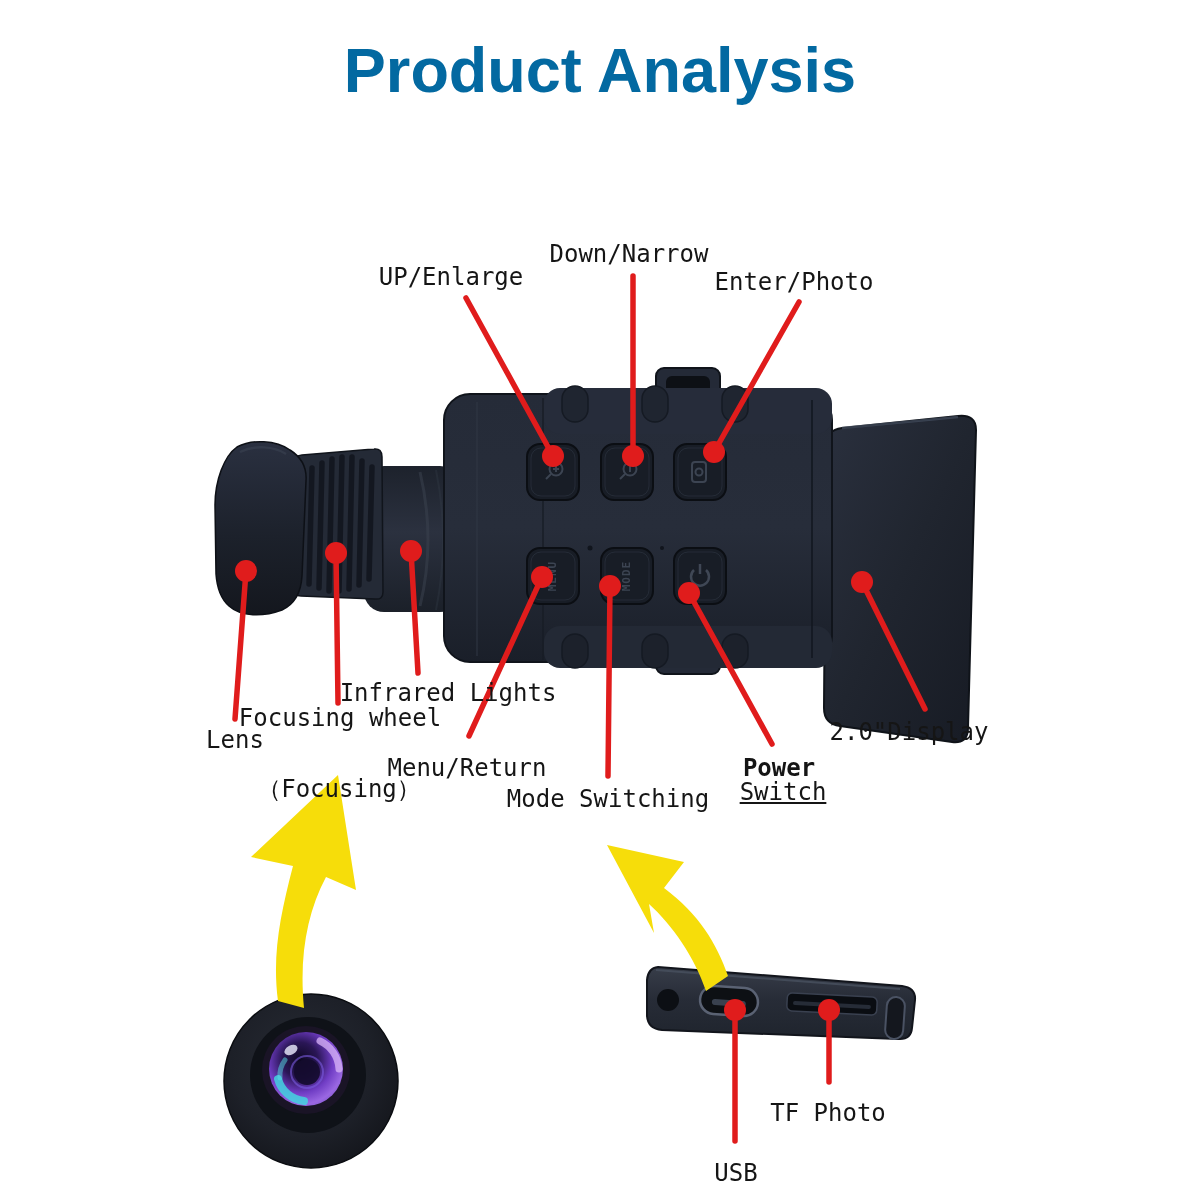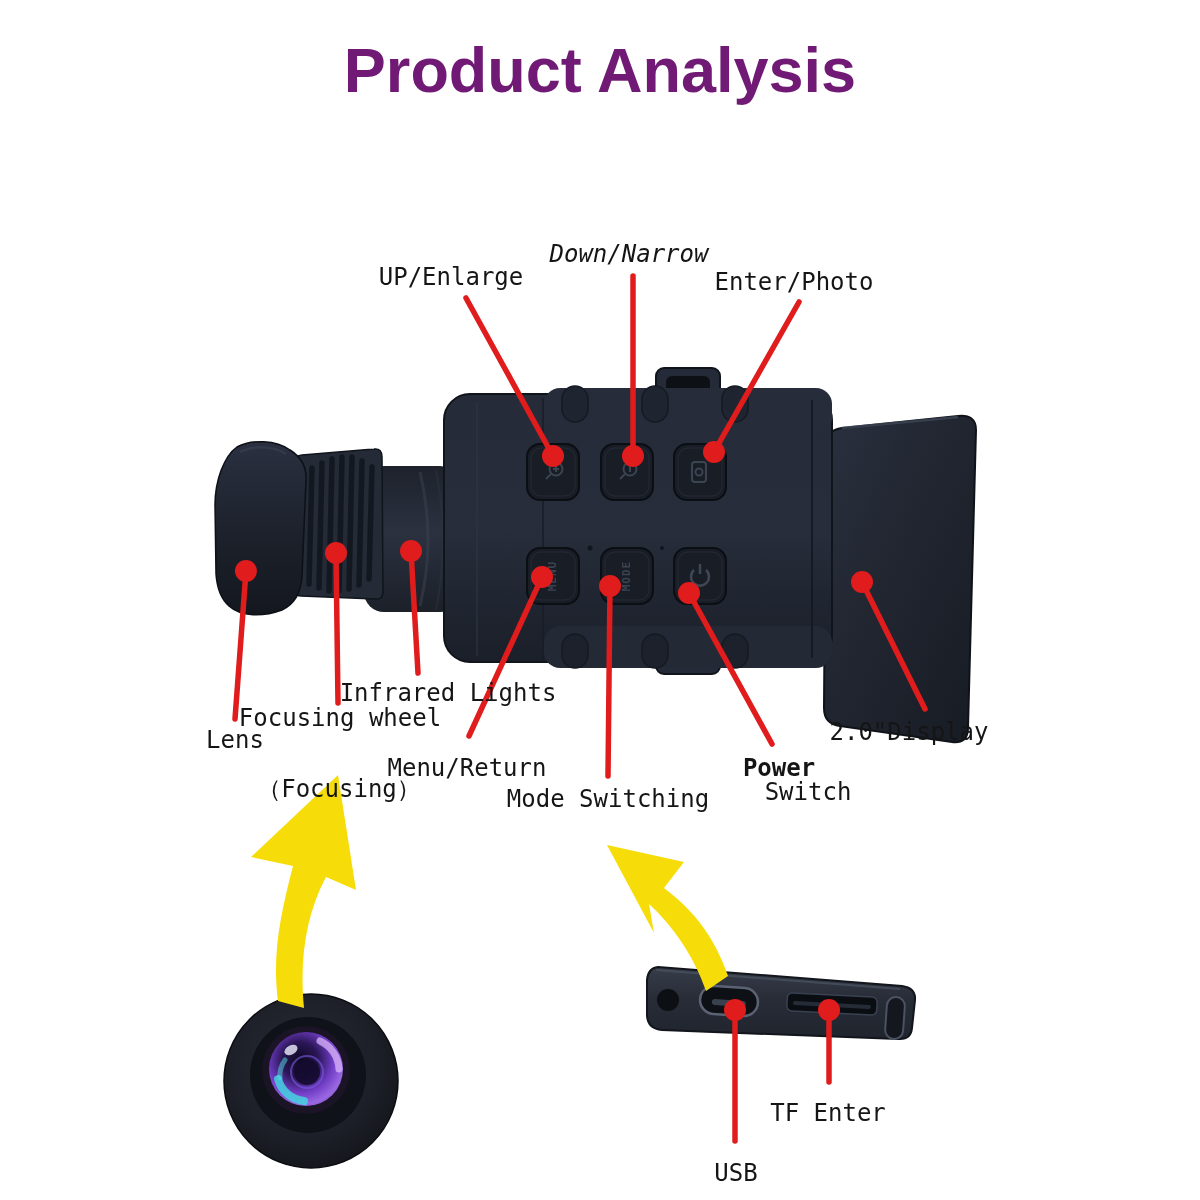--- a/index.html
+++ b/index.html
@@ -1,21 +1,21 @@
 <!DOCTYPE html>
 <html><head>
 <meta charset="utf-8">
 <style>
   html,body{margin:0;padding:0;background:#fff;}
   #canvas{position:relative;width:1200px;height:1200px;background:#ffffff;overflow:hidden;
           font-family:"DejaVu Sans Mono",monospace;}
   #art{position:absolute;left:0;top:0;}
   .title{position:absolute;left:600px;top:70px;transform:translate(-50%,-50%);
          font-family:"Liberation Sans",sans-serif;font-weight:700;font-size:63px;
-         color:#701a75;white-space:nowrap;}
+         color:#0369a1;white-space:nowrap;}
   .lbl{position:absolute;transform:translate(-50%,-50%);font:24px "DejaVu Sans Mono","DejaVu Sans",monospace;
        color:#151515;white-space:nowrap;}
 </style>
 </head>
 <body>
 
 <div id="canvas">
 
   <svg id="art" width="1200" height="1200" viewBox="0 0 1200 1200">
     <defs>
@@ -224,26 +224,26 @@
       <line x1="735" y1="1010" x2="735" y2="1141"></line>
       <circle cx="735" cy="1010" r="11" stroke="none"></circle>
       <line x1="829" y1="1010" x2="829" y2="1082"></line>
       <circle cx="829" cy="1010" r="11" stroke="none"></circle>
     </g>
   </svg>
 
   <div class="title">Product Analysis</div>
 
   <div class="lbl" style="left:451px;top:277px;">UP/Enlarge</div>
-  <div class="lbl" style="left:629px;top:254px;font-style:italic;">Down/Narrow</div>
+  <div class="lbl" style="left:629px;top:254px;">Down/Narrow</div>
   <div class="lbl" style="left:794px;top:282px;text-align:right;">Enter/Photo</div>
   <div class="lbl" style="left:235px;top:740px;">Lens</div>
   <div class="lbl" style="left:340px;top:718px;">Focusing wheel</div>
   <div class="lbl" style="left:339px;top:741px;margin-top:48px;">（Focusing）</div>
   <div class="lbl" style="left:448px;top:693px;">Infrared Lights</div>
   <div class="lbl" style="left:467px;top:768px;">Menu/Return</div>
   <div class="lbl" style="left:608px;top:799px;">Mode Switching</div>
   <div class="lbl" style="left:779px;top:768px;font-weight:bold;">Power</div>
-  <div class="lbl" style="left:808px;top:792px;">Switch</div>
+  <div class="lbl" style="left:783px;top:792px;text-decoration:underline;">Switch</div>
   <div class="lbl" style="left:909px;top:732px;">2.0"Display</div>
-  <div class="lbl" style="left:828px;top:1113px;">TF Enter</div>
+  <div class="lbl" style="left:828px;top:1113px;">TF Photo</div>
   <div class="lbl" style="left:736px;top:1173px;">USB</div>
 </div>
 
 </body></html>

